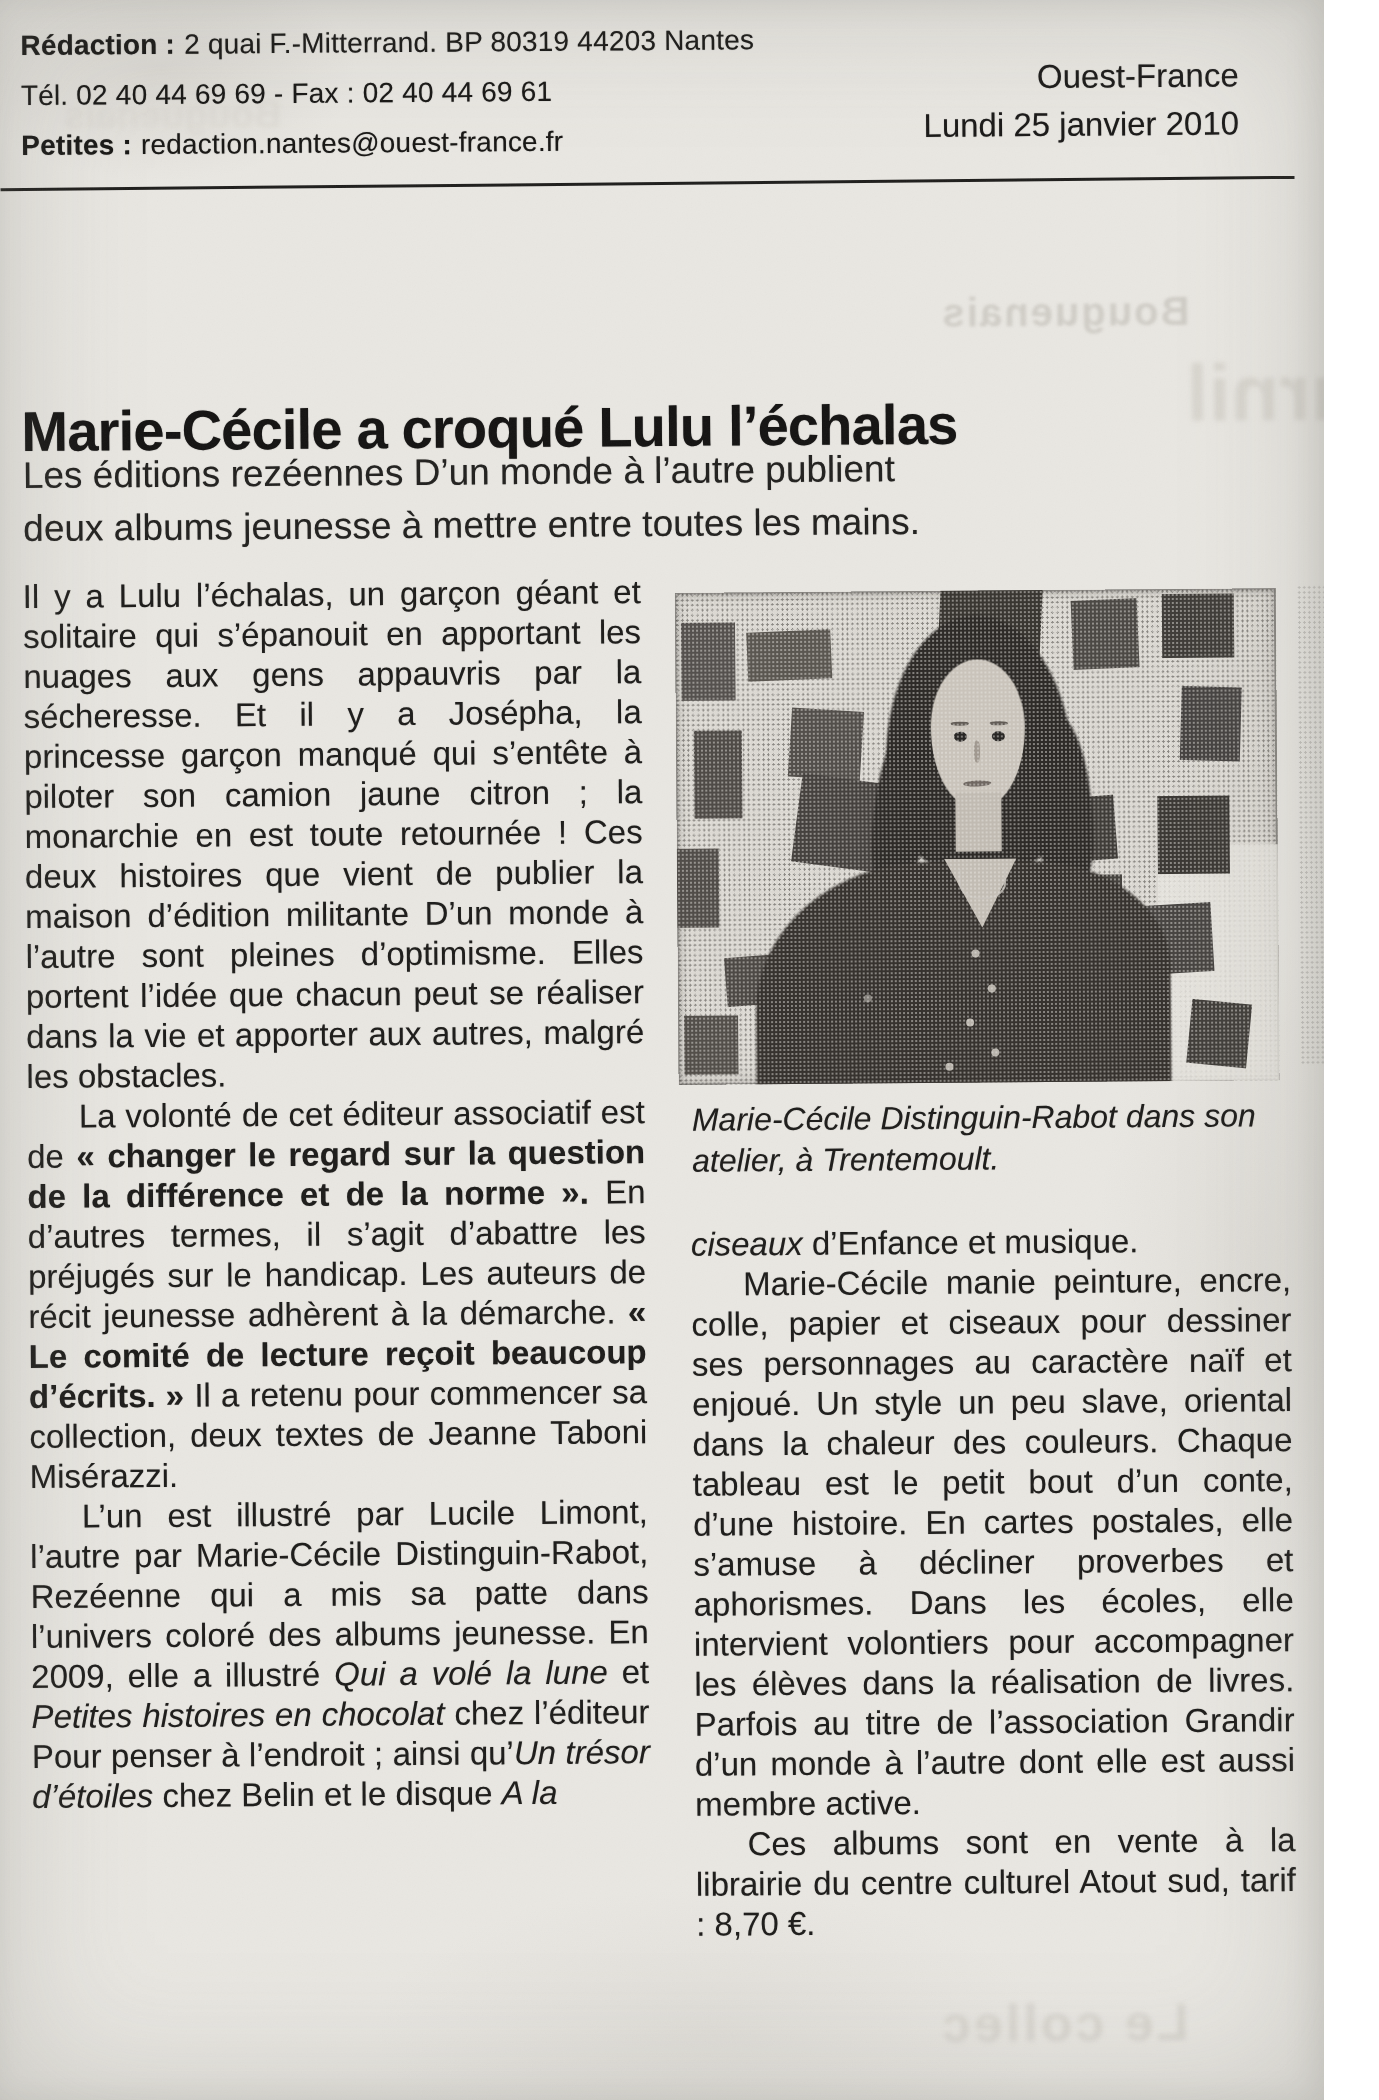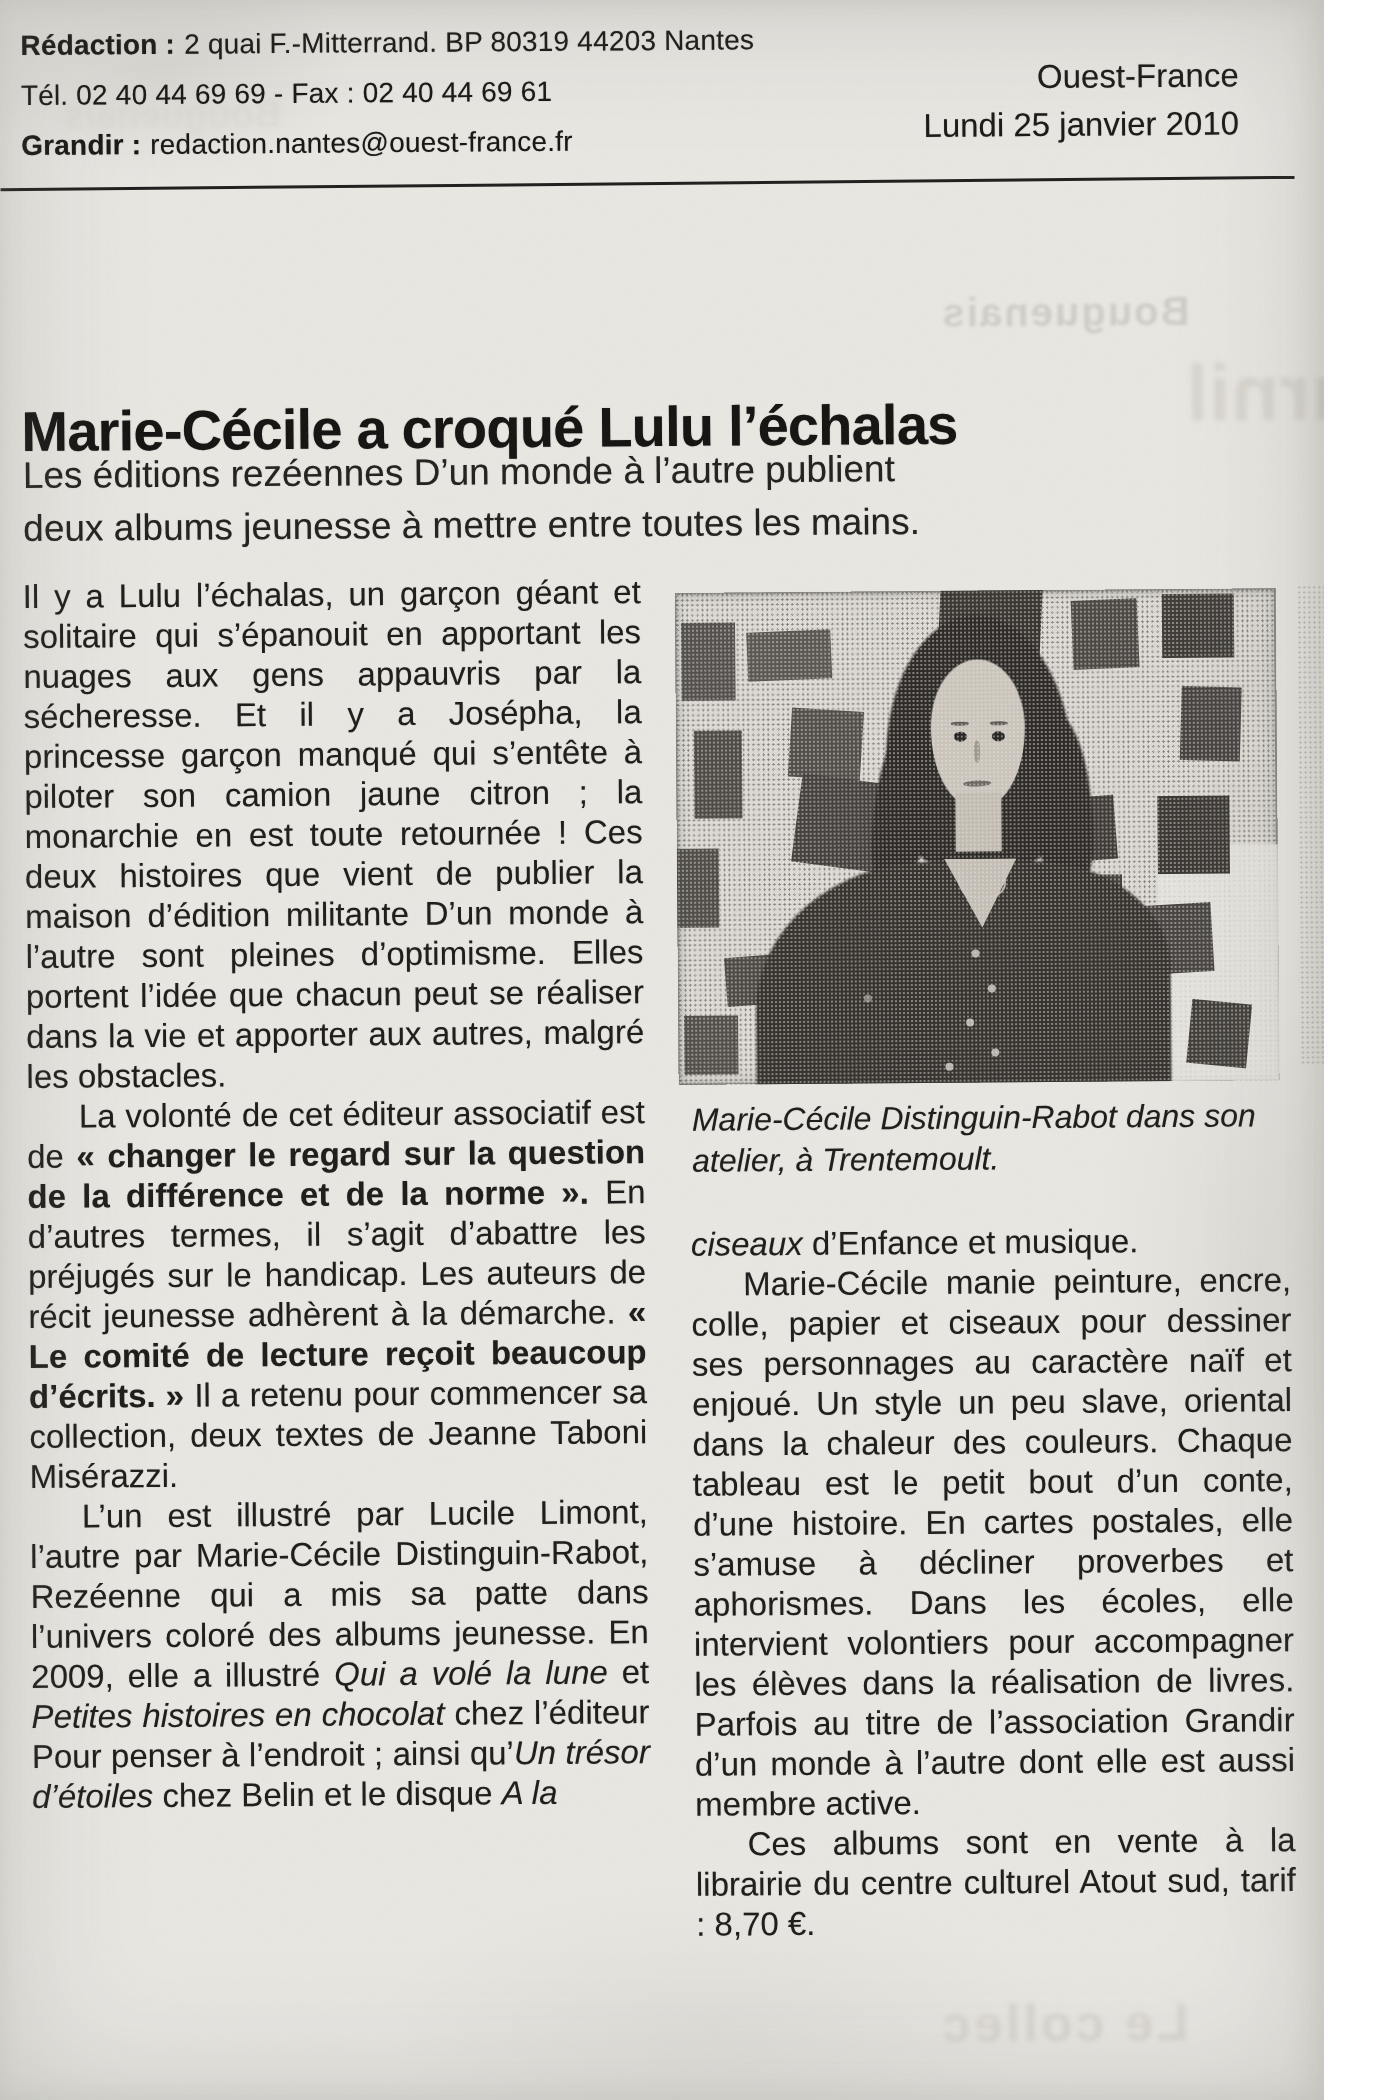--- a/index.html
+++ b/index.html
@@ -111,21 +111,21 @@
   <div class="tilt">
 
     <div class="ghost g-tl">Bouguenais</div>
     <div class="ghost g-tr">Bouguenais</div>
     <div class="ghost g-hl">Fournil</div>
     <div class="ghost g-bt">Le collec</div>
 
     <div class="mast-left">
       <div><b>Rédaction :</b><span>2 quai F.-Mitterrand. BP 80319 44203 Nantes</span></div>
       <div>Tél. 02 40 44 69 69 - Fax : 02 40 44 69 61</div>
-      <div><b>Grandir :</b><span>redaction.nantes@ouest-france.fr</span></div>
+      <div><b>Petites :</b><span>redaction.nantes@ouest-france.fr</span></div>
     </div>
     <div class="mast-right">
       <div>Ouest-France</div>
       <div>Lundi 25 janvier 2010</div>
     </div>
     <div class="rule"></div>
 
     <h1 class="headline">Marie-Cécile a croqué Lulu l’échalas</h1>
     <div class="subhead">
       <div>Les éditions rezéennes D’un monde à l’autre publient</div>

